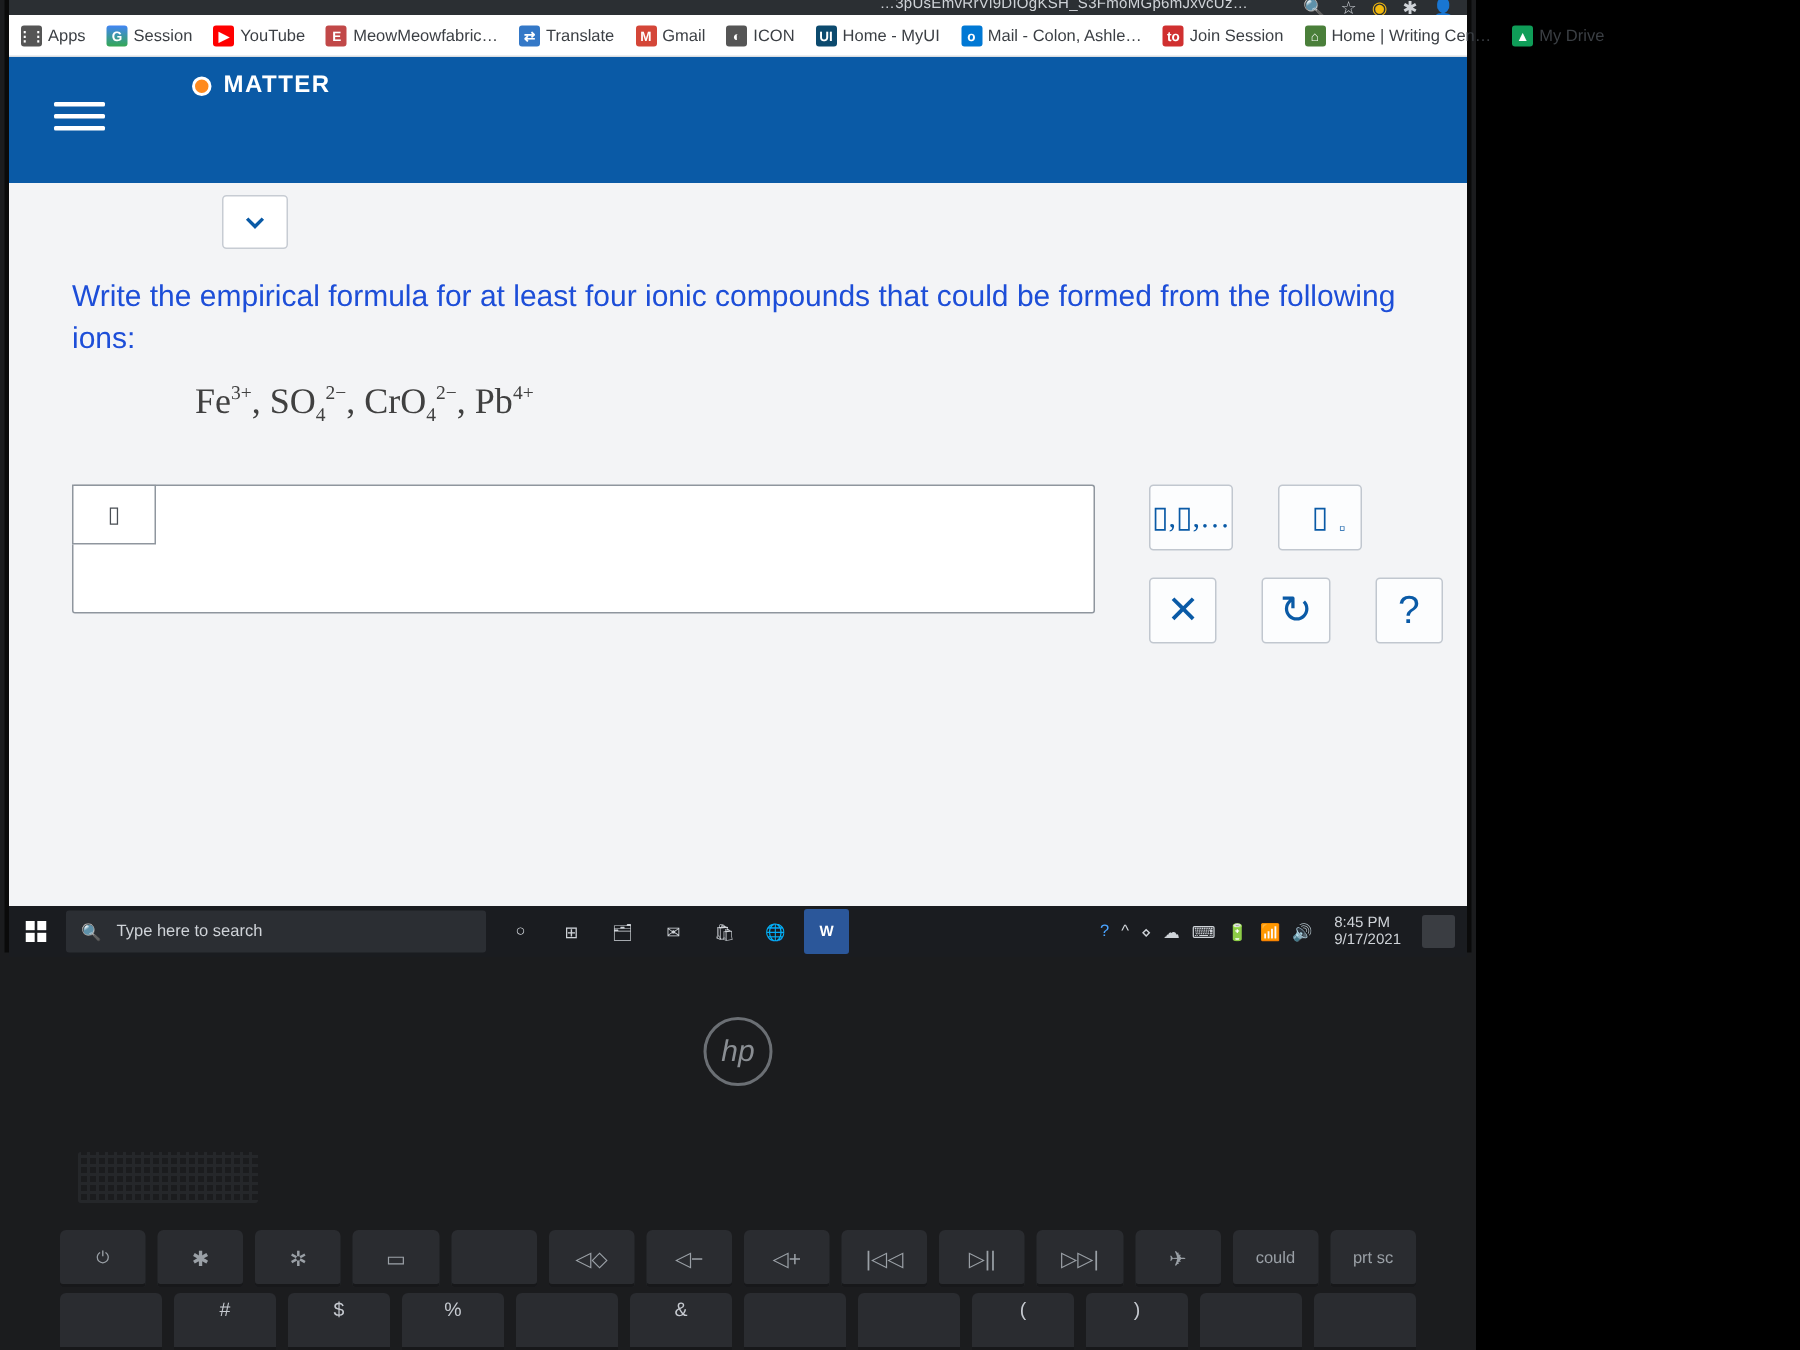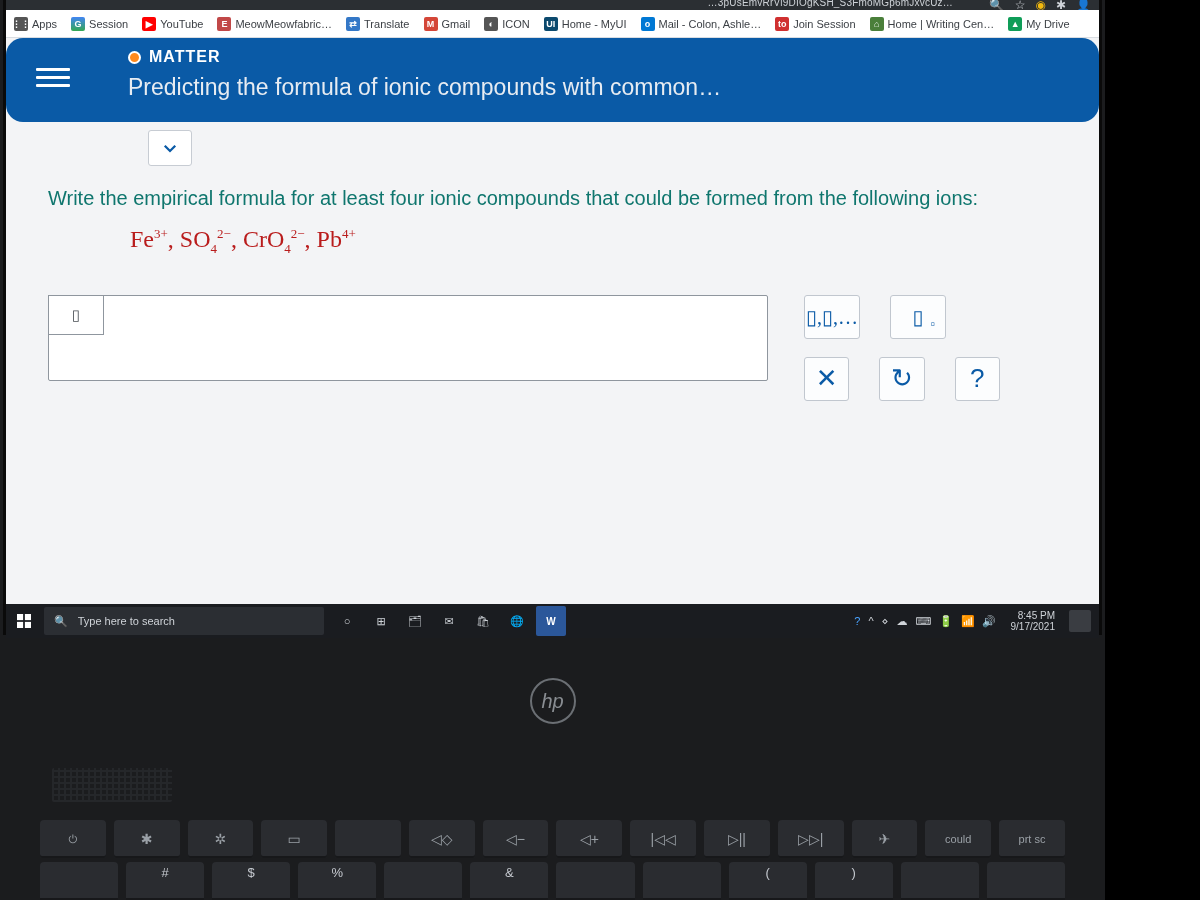--- a/index.html
+++ b/index.html
@@ -1,48 +1,48 @@
 <!DOCTYPE html>
 <html><head>
 <meta charset="utf-8">
 <style>
   * { box-sizing: border-box; margin: 0; padding: 0; }
   html, body { width: 1200px; height: 900px; font-family: Arial, sans-serif; overflow: hidden; background:#000; }
   
   
-  .frame { position:relative; width:1105px; height:900px; background:#1b1c1e; }
+  .frame { position:relative; width:984px; height:900px; background:#1b1c1e; }
   .screen { position:absolute; left:6px; top:0; right:6px; height:632px; background:#f3f4f6; box-shadow:0 0 0 3px #0a0a0a; }
   
   
   .omnibar { position:absolute; top:0; left:0; right:0; height:10px; background:#2b2f33; }
   .omni-url { position:absolute; right:146px; top:-3px; font-size:10px; color:#cfd3d8; letter-spacing:0.2px; white-space:nowrap; }
   .omni-icons { position:absolute; right:8px; top:-2px; display:flex; gap:10px; color:#cfd3d8; font-size:12px; }
   .omni-icons span { display:inline-block; }
   
   
   .bookmarks { position:absolute; top:10px; left:0; right:0; height:28px; background:#fff; border-bottom:1px solid #d9dde2; display:flex; align-items:center; padding:0 8px; gap:14px; font-size:11px; color:#3b3f44; }
   .bookmarks .bm { display:flex; align-items:center; gap:4px; cursor:pointer; white-space:nowrap; }
   .bm .ico { width:14px; height:14px; display:inline-flex; align-items:center; justify-content:center; border-radius:2px; font-size:9px; font-weight:bold; color:#fff; }
   .g-ico{background:linear-gradient(#4285F4,#34A853);} .yt-ico{background:#f00;} .mw-ico{background:#c14848;} .tr-ico{background:#3478c7;} .gm-ico{background:#d44638;} .ic-ico{background:#555;} .hm-ico{background:#0c4a6e;} .ml-ico{background:#0078d4;} .js-ico{background:#d03030;text-align:right;} .wc-ico{background:#4a7f3a;} .md-ico{background:#0f9d58;}
   
   
-  .aleks-header { position:absolute; top:38px; left:0; right:0; height:84px; background:#0a5aa6; color:#fff;border-radius:17px; }
+  .aleks-header { position:absolute; top:38px; left:0; right:0; height:84px; background:#0a5aa6; color:#fff; }
   .hamburger { position:absolute; left:30px; top:22px; width:34px; height:34px; display:flex; flex-direction:column; justify-content:center; gap:5px; cursor:pointer; }
   .hamburger div{ height:3px; background:#fff; border-radius:1px; }
   .matter-row{ position:absolute; left:122px; top:10px; display:flex; align-items:center; gap:8px; font-size:16px; font-weight:600; letter-spacing:1px;}
   .matter-dot{ width:13px; height:13px; border-radius:50%; background:#ff8a1e; border:2px solid #fff; }
   .lesson-title{ position:absolute; left:122px; top:36px; font-size:23px; color:#e7ecf2; font-weight:500; }
   
   
   .panel { position:absolute; top:130px; left:42px; right:16px; bottom:16px; }
   .chev-btn { width:44px; height:36px; background:#fff; border:1px solid #c7ccd3; border-radius:3px; display:flex; align-items:center; justify-content:center; cursor:pointer; margin-left:100px; margin-bottom:18px; }
   .chev-btn svg{ color:#0a5aa6; }
   
-  .prompt { font-size:20px; color:#0f766e; margin:0 0 14px 0; line-height:1.4; }
-  .ions { font-family: "Times New Roman", serif; font-size:24px; color:#b91c1c; margin-left:82px; }
+  .prompt { font-size:20px; color:#1d4ed8; margin:0 0 14px 0; line-height:1.4; }
+  .ions { font-family: "Times New Roman", serif; font-size:24px; color:#404040; margin-left:82px; }
   .ions sup{ font-size:13px; vertical-align:super; } .ions sub{ font-size:13px; vertical-align:sub; }
   
   .answer-row { display:flex; align-items:flex-start; gap:36px; margin-top:38px; }
   .answer-box { position:relative; width:720px; height:86px; background:#fff; border:1px solid #8f969e; border-radius:2px; }
   .answer-box .tab { position:absolute; top:-1px; left:-1px; width:56px; height:40px; border:1px solid #8f969e; border-bottom:1px solid #8f969e; background:#fff; display:flex; align-items:center; justify-content:center; font-size:15px; color:#4a4f55; cursor:text; }
   
   .side-tools { width:196px; }
   .tool-row { display:flex; gap:30px; margin-bottom:18px; align-items:center; }
   .tool-btn { width:56px; height:44px; background:#fcfdfe; border:1px solid #c1c7cf; border-radius:3px; display:flex; align-items:center; justify-content:center; font-size:20px; color:#0a5aa6; cursor:pointer; font-family:"Times New Roman",serif; }
   .tool-btn.big{ font-size:26px; }
@@ -50,21 +50,21 @@
   
   
   .taskbar { position:absolute; left:6px; right:6px; top:604px; height:34px; background:#1a1c20; display:flex; align-items:center; color:#cfd3d8; font-size:11px; }
   .taskbar .start{ width:36px; height:34px; display:flex; align-items:center; justify-content:center; }
   .taskbar .start svg{ color:#fff; }
   .taskbar .search { flex:0 0 280px; height:28px; background:#2b2e33; border-radius:2px; display:flex; align-items:center; padding:0 10px; gap:10px; margin-left:2px; cursor:text;}
   .taskbar .mid { display:flex; gap:4px; margin-left:8px; }
   .taskbar .mid .ti{ width:30px; height:30px; display:flex; align-items:center; justify-content:center; border-radius:2px; cursor:pointer;}
   .taskbar .spacer{ flex:1; }
   .taskbar .tray{ display:flex; align-items:center; gap:8px; padding-right:8px; }
-  .taskbar .clock{ text-align:right; line-height:1.1; font-size:10px; margin-left:6px;}
+  .taskbar .clock{ line-height:1.1; font-size:10px; margin-left:6px;}
   .notif{ width:22px; height:22px; background:#3a3d42; border-radius:2px; margin-left:6px;}
   
   
   .hp-logo{ position:absolute; left:50%; top:678px; transform:translateX(-50%); width:46px; height:46px; border:2px solid #6b6f74; border-radius:50%; display:flex; align-items:center; justify-content:center; color:#8a8e93; font-style:italic; font-size:20px; font-family:Arial; }
   .fnrow{ position:absolute; top:820px; left:40px; right:40px; height:38px; display:flex; gap:8px; }
   .fnkey{ flex:1; background:#2a2c30; border-radius:4px 4px 2px 2px; display:flex; align-items:center; justify-content:center; color:#9aa0a6; font-size:11px; box-shadow:inset 0 -2px 0 #17181a; }
   .fnkey.sym{ font-size:14px; }
   .numrow{ position:absolute; top:862px; left:40px; right:40px; height:38px; display:flex; gap:8px; }
   .numkey{ flex:1; background:#2a2c30; border-radius:4px 4px 0 0; display:flex; flex-direction:column; align-items:center; justify-content:flex-start; color:#c6cad0; font-size:13px; padding-top:3px; box-shadow:inset 0 -2px 0 #17181a;}
   .trackdots{ position:absolute; left:52px; top:768px; width:120px; height:34px; background:repeating-linear-gradient(90deg,#3a3d42 0 2px,transparent 2px 6px),repeating-linear-gradient(0deg,#3a3d42 0 2px,transparent 2px 6px); opacity:.35; border-radius:2px;}
@@ -140,21 +140,20 @@
     <div class="aleks-header">
       <div class="hamburger">
           <div></div>
           <div></div>
           <div></div>
         </div>
       <div class="matter-row">
         <div class="matter-dot"></div>
         <span>MATTER</span>
       </div>
-      <div class="lesson-title">Predicting the formula of ionic compounds with common…</div>
     </div>
 
     <div class="panel">
       <div class="chev-btn">
         <svg width="18" height="18" viewBox="0 0 24 24">
             <path fill="none" stroke="currentColor" stroke-width="3" d="M5 9l7 7 7-7"></path>
           </svg>
       </div>
 
       <div class="prompt">Write the empirical formula for at least four ionic compounds that could be formed from the following ions:</div>

